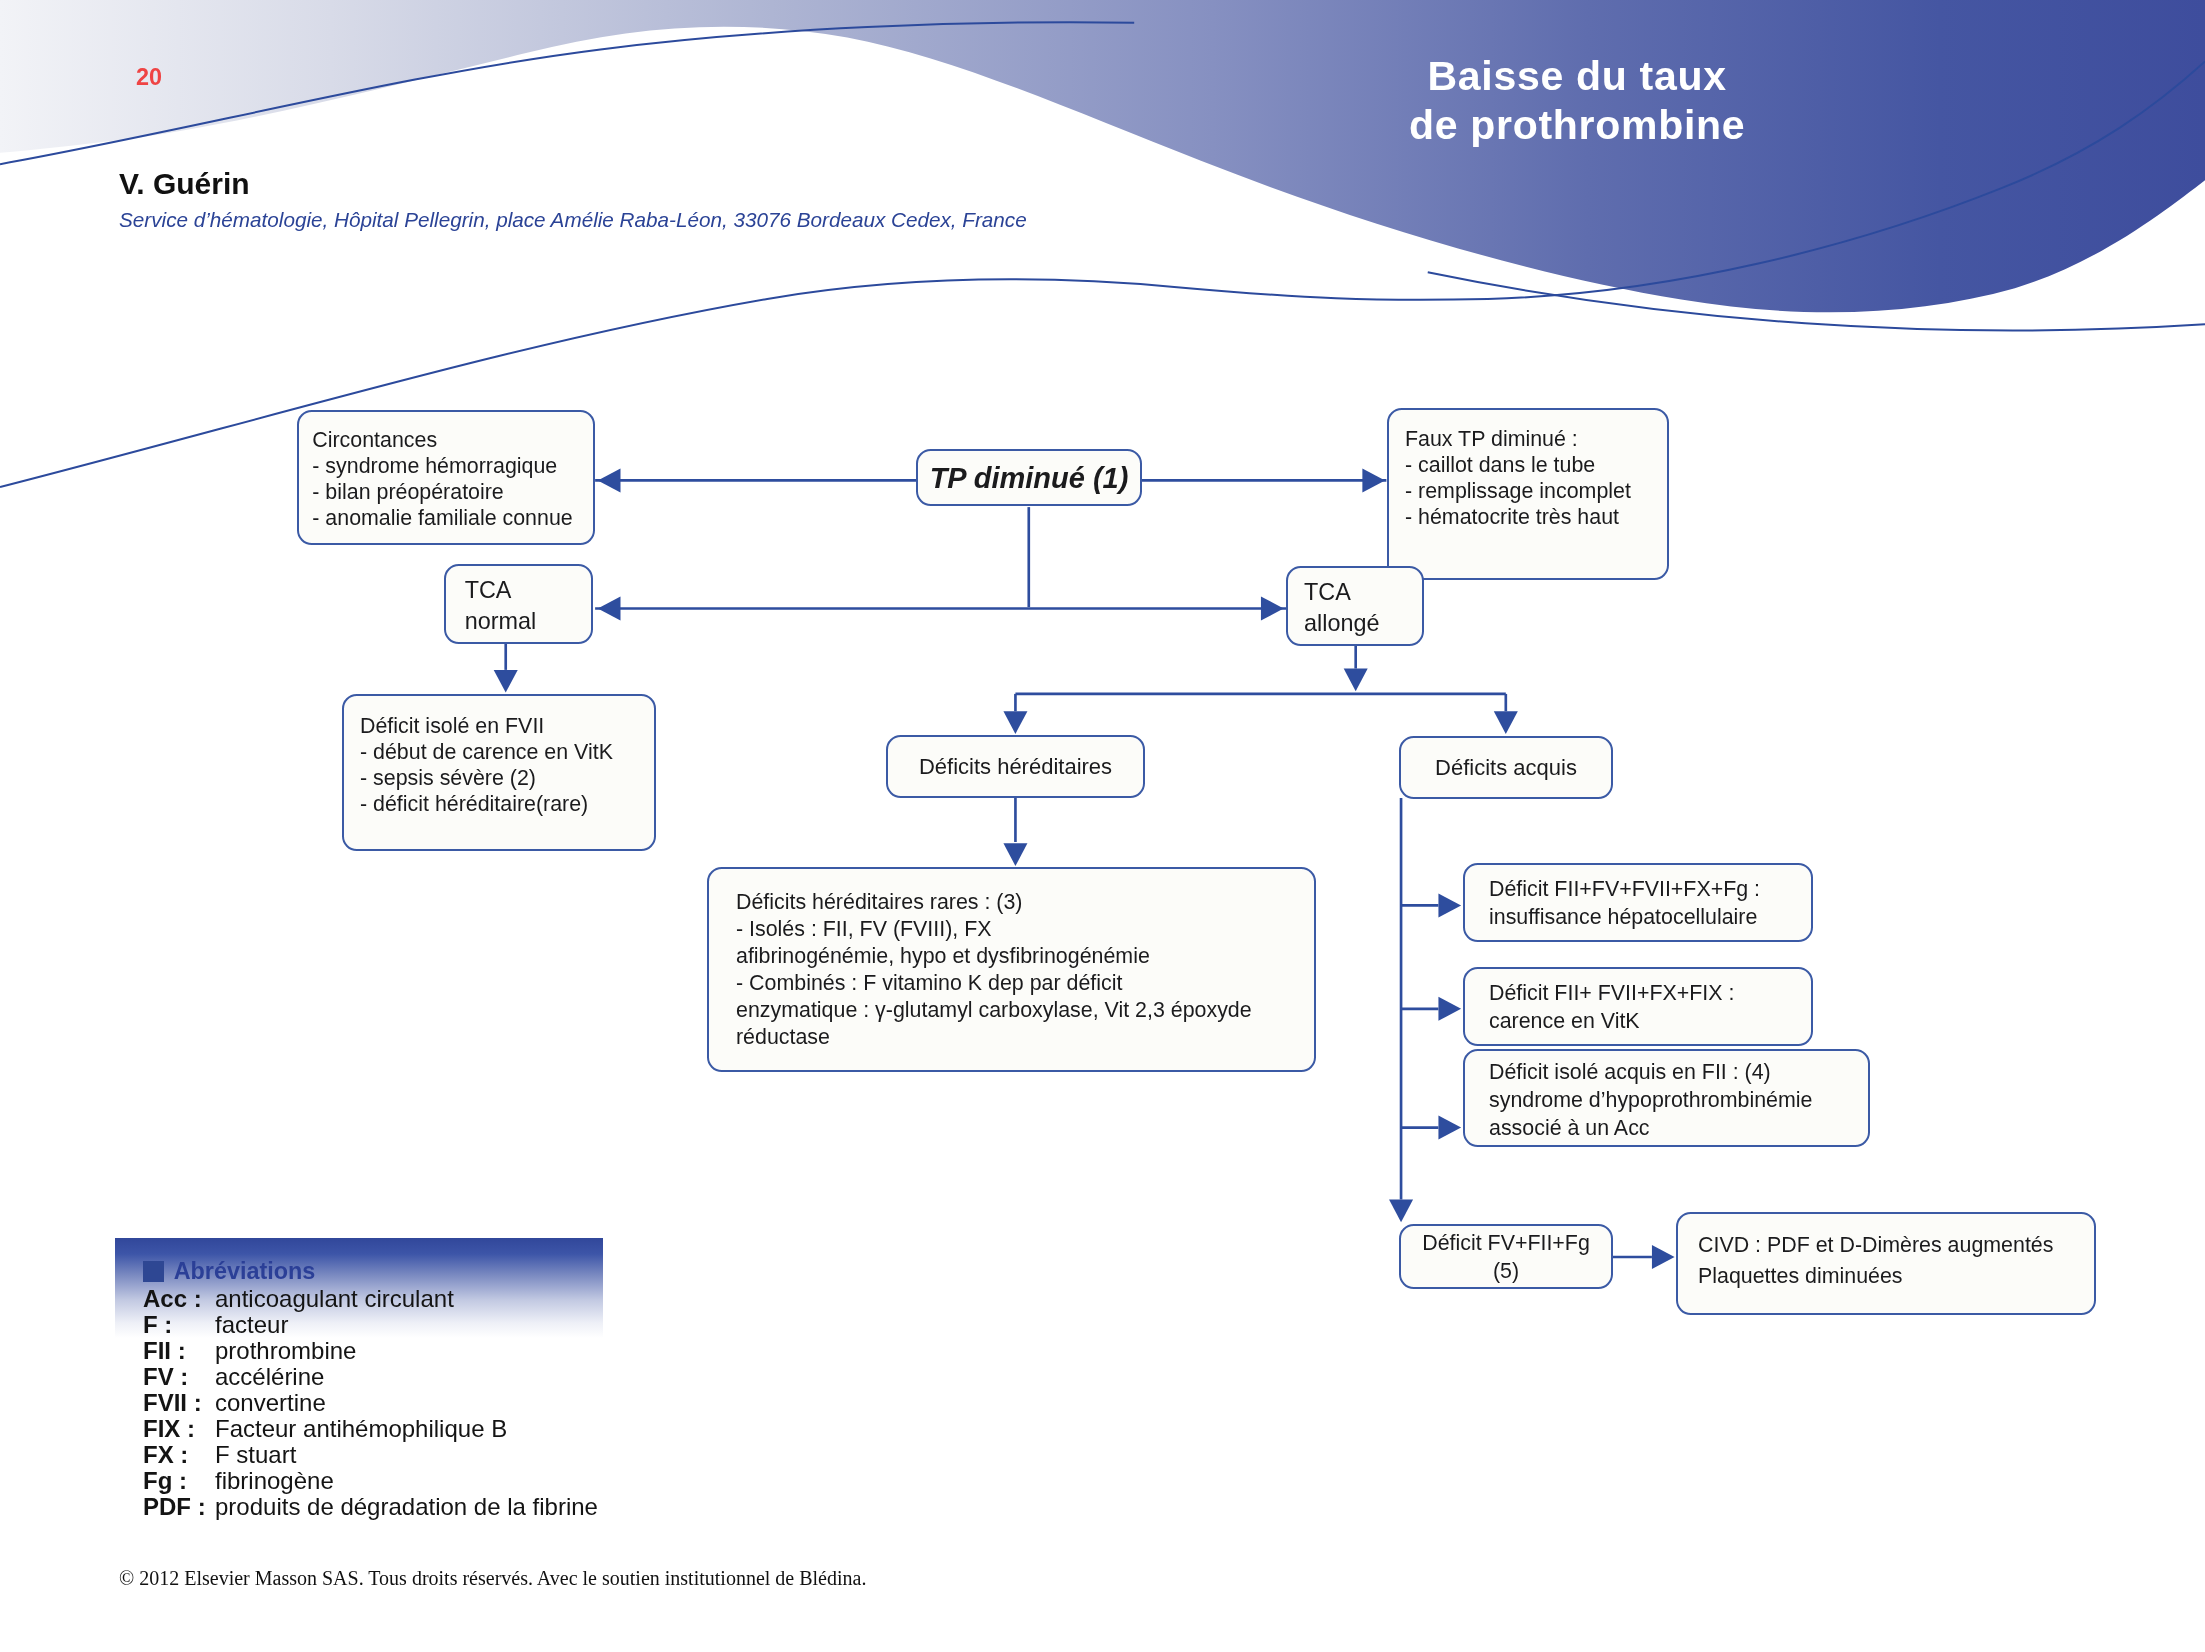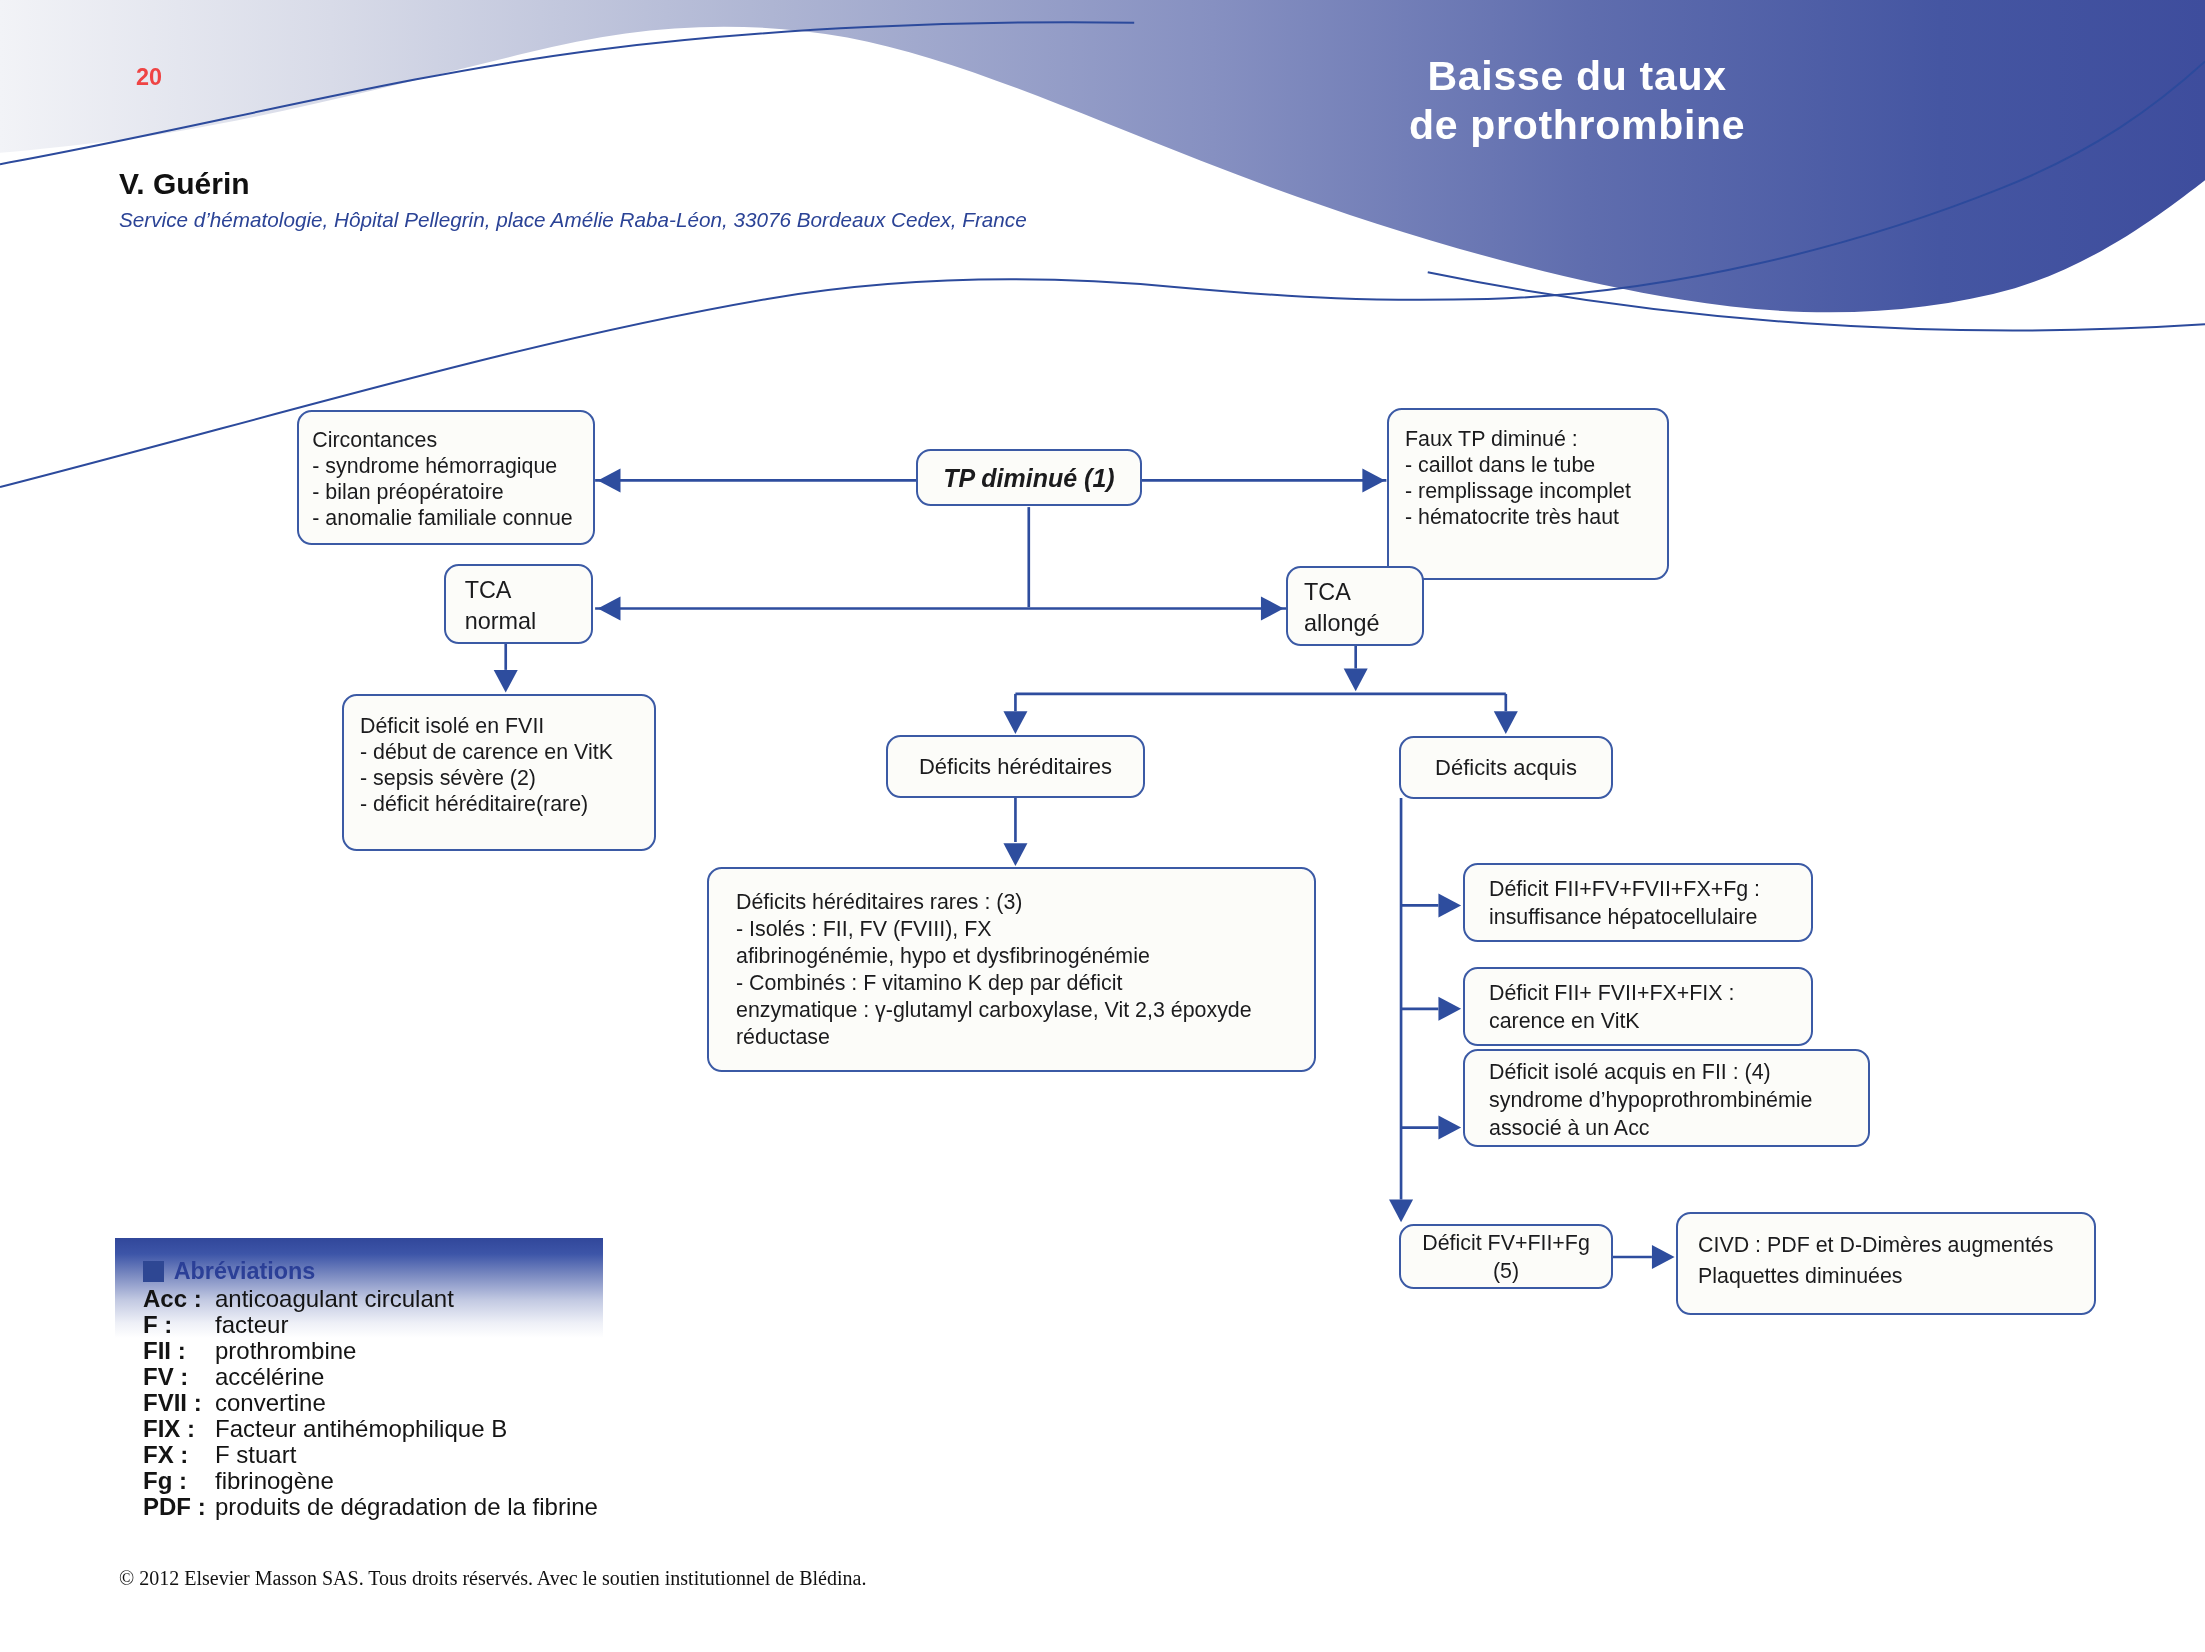--- a/index.html
+++ b/index.html
@@ -9,21 +9,21 @@
   .txt{position:absolute;z-index:3;}
   #page-num{left:116px;top:64px;font-size:23.4px;font-weight:700;color:#ef4444;margin-left:20px;}
   #doc-title{left:1409px;top:52px;font-size:41px;line-height:49px;font-weight:700;color:#ffffff;letter-spacing:0.7px;text-align:center;}
   #author{left:119px;top:167px;font-size:30px;font-weight:700;color:#111111;}
   #affiliation{left:119px;top:208px;font-size:20.7px;font-style:italic;color:#2b4396;}
   .fbox{position:absolute;z-index:2;box-sizing:border-box;background:#fcfcf9;
         border:2.7px solid #3b5aa5;border-radius:14.7px;color:#1b1b1d;
         font-size:21.4px;line-height:26px;}
   .fbox .ln{white-space:nowrap;}
   .center{display:flex;flex-direction:column;align-items:center;justify-content:center;text-align:center;}
-  #box-tp{font-style:italic;font-weight:600;font-size:25px;}
+  #box-tp{font-style:italic;font-weight:600;font-size:29px;}
   .tca{font-size:23.4px;line-height:31px;}
   #abbrev{position:absolute;left:115px;top:1238px;width:488px;z-index:2;}
   #abbrev-head{position:absolute;left:0;top:0;width:488px;height:100px;
     background:linear-gradient(to bottom,#31479a 0%,#3d55a8 16%,#7d8cc2 38%,#c2c9e2 62%,#eef0f7 85%,#ffffff 100%);}
   #abbrev-title{position:absolute;left:28px;top:20px;font-size:23.4px;font-weight:700;color:#2b3f97;
     display:flex;align-items:center;gap:9.3px;z-index:2;}
   #abbrev-square{display:inline-block;width:21.4px;height:21.4px;background:#2e4793;}
   #abbrev-list{position:absolute;left:28px;top:47px;z-index:2;}
   .abbr-row{display:flex;height:26px;font-size:24px;color:#141414;align-items:flex-start;}
   .abbr-k{font-weight:700;width:72px;flex:0 0 72px;}

